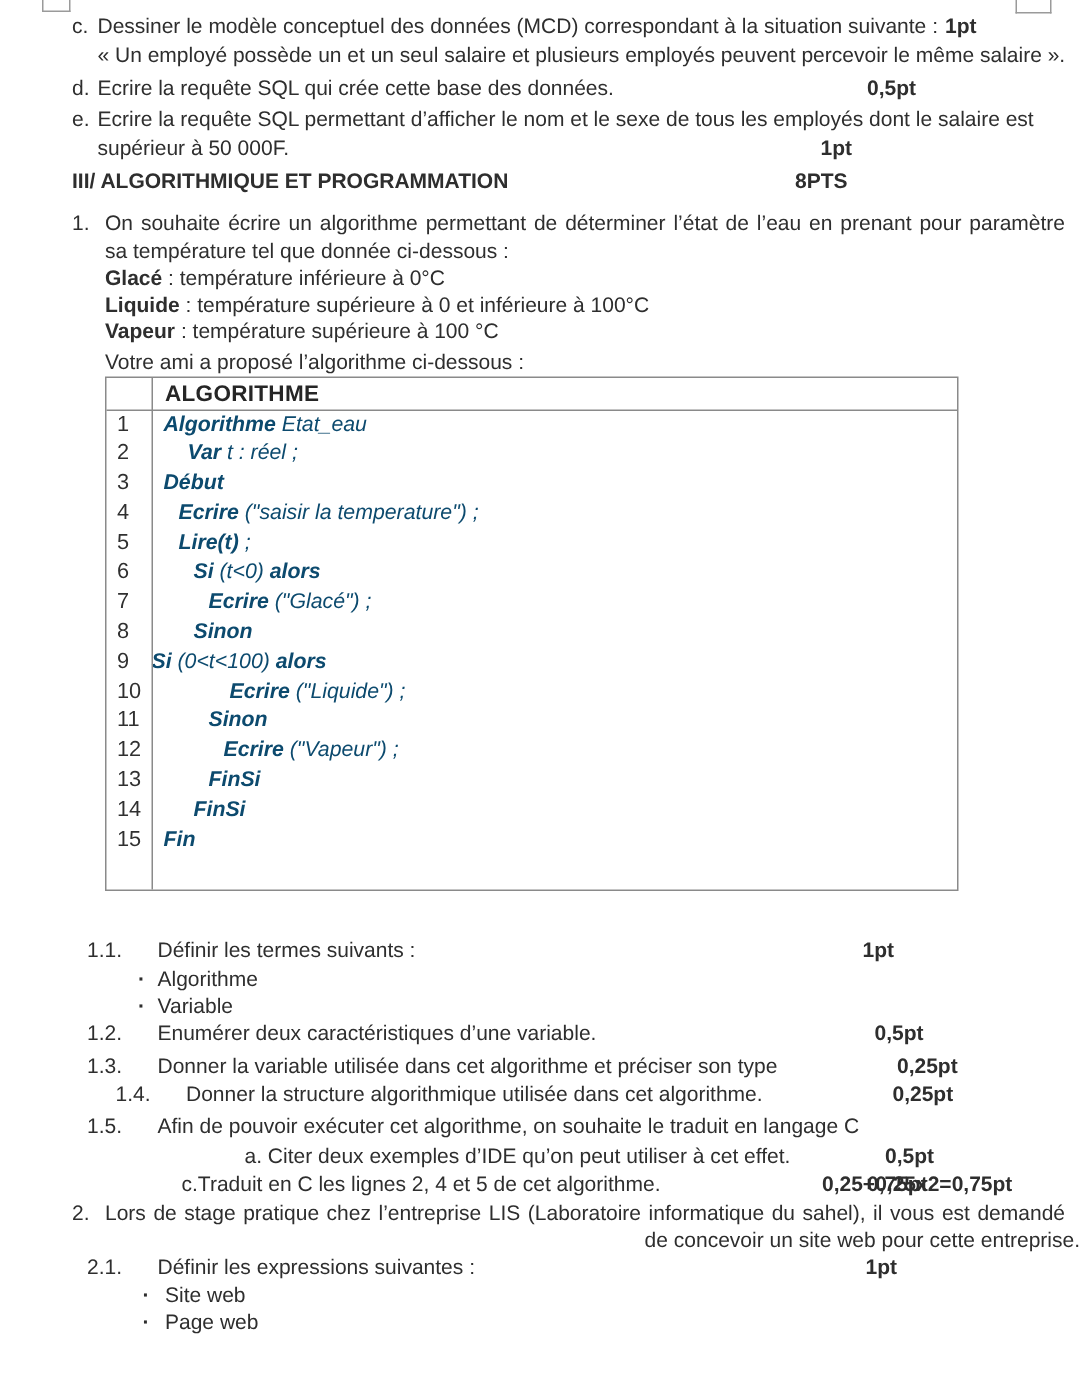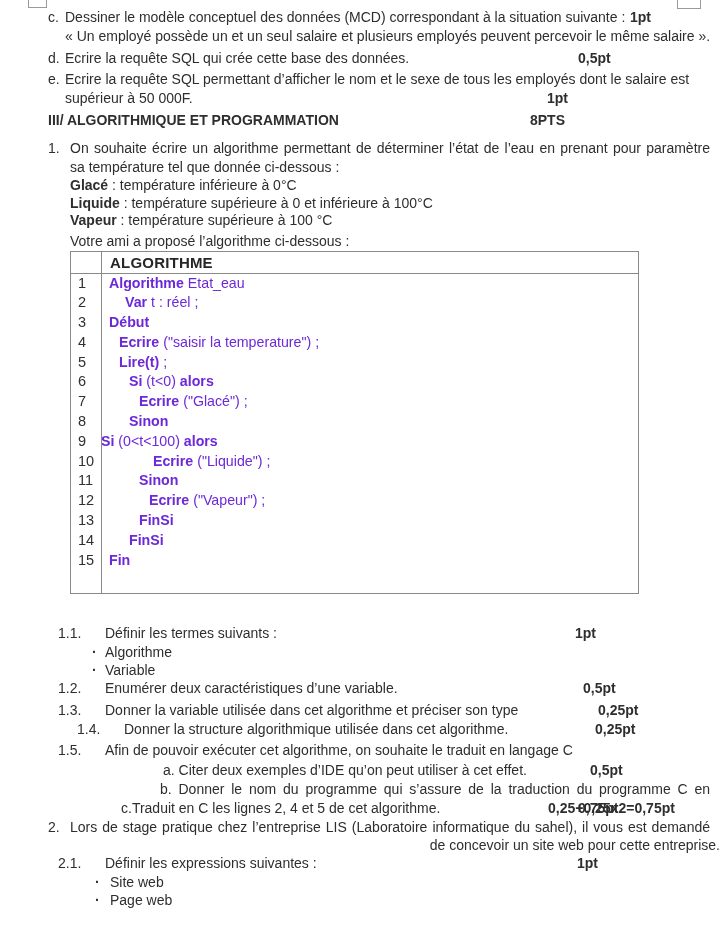--- a/index.html
+++ b/index.html
@@ -21,21 +21,21 @@
     position:relative;margin-left:70px;width:569px;height:343px;
     border:1px solid #8a8a8a;box-sizing:border-box;background:#fff;
   }
   .algo-divider{position:absolute;left:30px;top:0;bottom:0;width:0;border-left:1px solid #8a8a8a;}
   .algo-header{height:22px;border-bottom:1px solid #8a8a8a;box-sizing:border-box;display:flex;align-items:center;}
   .algo-header-num{width:30px;flex:0 0 30px;}
   .algo-header-title{padding-left:9px;font-weight:700;font-size:15px;color:#262626;letter-spacing:0.2px;}
   .algo-body{height:318px;overflow:hidden;}
   .algo-row{display:flex;height:19.8px;line-height:19.8px;}
   .algo-num{width:30px;flex:0 0 30px;padding-left:7px;box-sizing:border-box;font-size:14.5px;color:#303030;}
-  .algo-code{flex:1;font-size:14.2px;color:#6d28d9;white-space:pre;}
+  .algo-code{flex:1;font-style:italic;font-size:14.2px;color:#0c4a6e;white-space:pre;}
   .algo-code .kw{font-weight:700;}
 </style>
 </head>
 <body>
 
 <div class="page">
 
   <div class="crop-mark" style="left:28px;top:-2px;width:17px;height:9px;"></div>
   <div class="crop-mark" style="left:677px;top:-2px;width:22px;height:10px;"></div>
 
@@ -181,23 +181,20 @@
     <span class="pts" style="left:595px;">0,25pt</span>
   </div>
   <div class="row" style="margin-top:2px;padding-left:58px;">
     <span class="marker" style="width:47px;">1.5.</span><span>Afin de pouvoir exécuter cet algorithme, on souhaite le traduit en langage C</span>
   </div>
 
   <div class="row" style="margin-top:1px;padding-left:163px;">
     <span>a. Citer deux exemples d’IDE qu’on peut utiliser à cet effet.</span>
     <span class="pts" style="left:590px;">0,5pt</span>
   </div>
-  <div class="row" style="padding-left:160px;">
-    <div class="just" style="width:550px;">b. Donner le nom du programme qui s’assure de la traduction du programme C en</div>
-  </div>
   <div class="row" style="padding-left:123px;">
     <span class="pts" style="left:548px;">0,25+0,25x2=0,75pt</span>
   </div>
   <div class="row" style="padding-left:121px;">
     <span>c.Traduit en C les lignes 2, 4 et 5 de cet algorithme.</span>
     <span class="pts" style="left:578px;">0,75pt</span>
   </div>
 
   <div class="row-b" style="padding-left:70px;">
     <span class="marker" style="position:absolute;left:48px;">2.</span>

